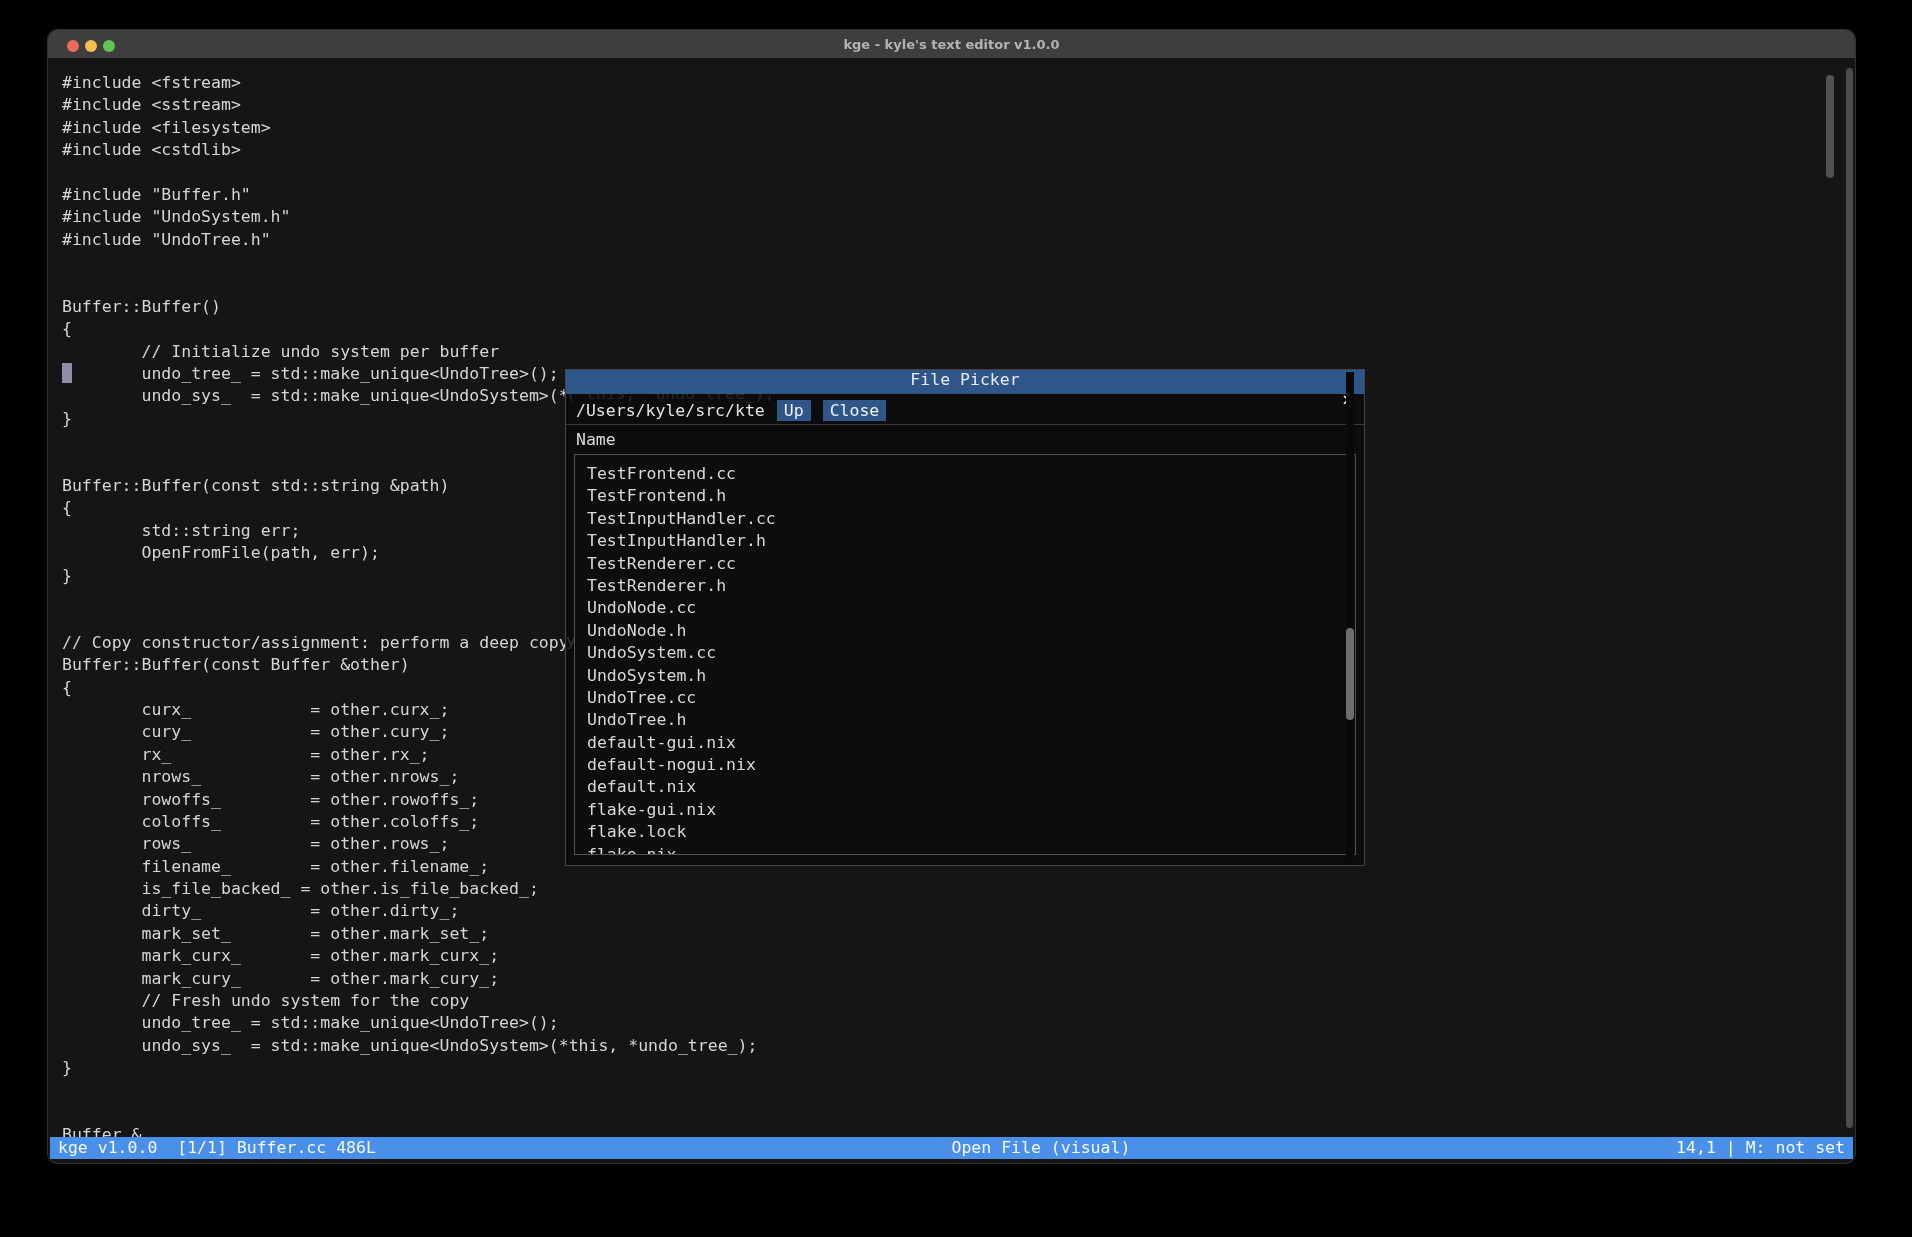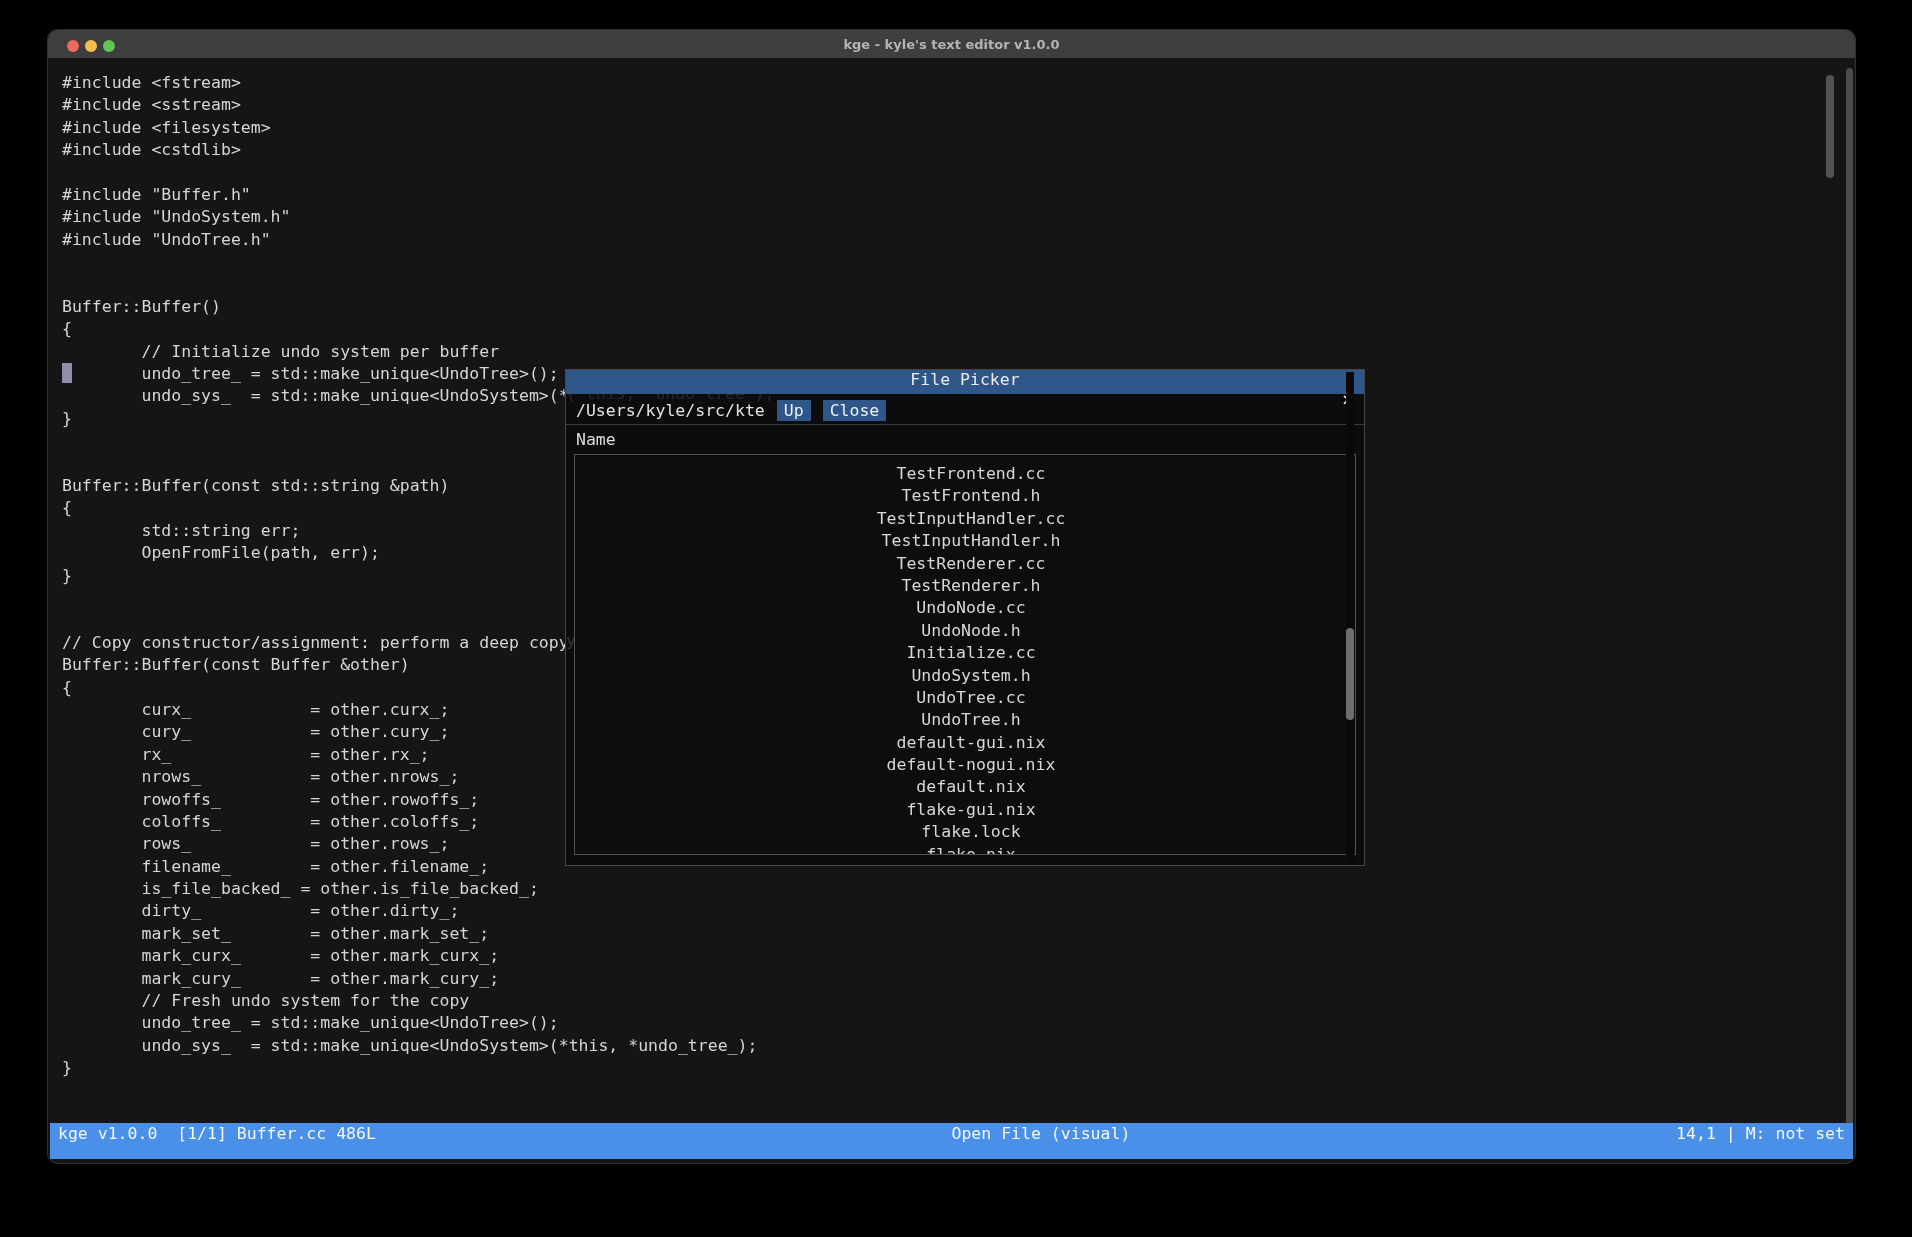--- a/index.html
+++ b/index.html
@@ -41,27 +41,27 @@
   .ghost2 { left:0; top:261px; opacity:0.20; }
   .dlg-pathrow { position:absolute; left:10px; top:30px; display:flex; align-items:center;
                  font-size:16.5px; color:#e4e4e4; }
   .dlg-btn { background:#2f5689; color:#eef2f6; font-size:16.5px; padding:1px 7px;
              margin-left:12px; border:none; font-family:"DejaVu Sans Mono", monospace; }
   .dlg-sep { position:absolute; left:0; right:0; top:54px; border-top:1px solid #3a3a42; }
   .dlg-colhdr { position:absolute; left:10px; top:60px; font-size:16.5px; color:#dcdcdc; }
   .dlg-list { position:absolute; left:8px; right:8px; top:84px; bottom:10px;
               background:#0d0d0d; border:1px solid #52525c; overflow:hidden; padding-top:8px; }
   .file-item { height:22.4px; padding-left:12px; font-size:16.5px; line-height:22.4px;
-               color:#d8d8d8; white-space:pre;text-align:center; }
+               color:#d8d8d8; white-space:pre; }
   .dlg-scroll-track { position:absolute; right:10px; top:2px; bottom:2px; width:8px; background:#090909; }
   .dlg-scroll-thumb { position:absolute; right:10px; top:258px; width:8px; height:92px;
                       background:#6e6e6e; border-radius:4px; }
 
   
-  .statusbar { position:absolute; left:2px; right:2px; bottom:4px; height:36px; background:#4a90e8;
+  .statusbar { position:absolute; left:2px; right:2px; bottom:4px; height:22px; background:#4a90e8;
                color:#f4f7fb; font-size:16.5px; line-height:22px; }
   .status-left { position:absolute; left:8px; top:0; white-space:pre; }
   .status-center { position:absolute; left:50%; top:0; white-space:pre; }
   .status-right { position:absolute; right:8px; top:0; white-space:pre; }
 </style>
 </head>
 <body>
 
 <div class="window">
 
@@ -101,21 +101,21 @@
 
     <div class="dlg-list">
         <div class="file-item">TestFrontend.cc</div>
         <div class="file-item">TestFrontend.h</div>
         <div class="file-item">TestInputHandler.cc</div>
         <div class="file-item">TestInputHandler.h</div>
         <div class="file-item">TestRenderer.cc</div>
         <div class="file-item">TestRenderer.h</div>
         <div class="file-item">UndoNode.cc</div>
         <div class="file-item">UndoNode.h</div>
-        <div class="file-item">Initialize.cc</div>
+        <div class="file-item">UndoSystem.cc</div>
         <div class="file-item">UndoSystem.h</div>
         <div class="file-item">UndoTree.cc</div>
         <div class="file-item">UndoTree.h</div>
         <div class="file-item">default-gui.nix</div>
         <div class="file-item">default-nogui.nix</div>
         <div class="file-item">default.nix</div>
         <div class="file-item">flake-gui.nix</div>
         <div class="file-item">flake.lock</div>
         <div class="file-item">flake.nix</div>
       </div>

